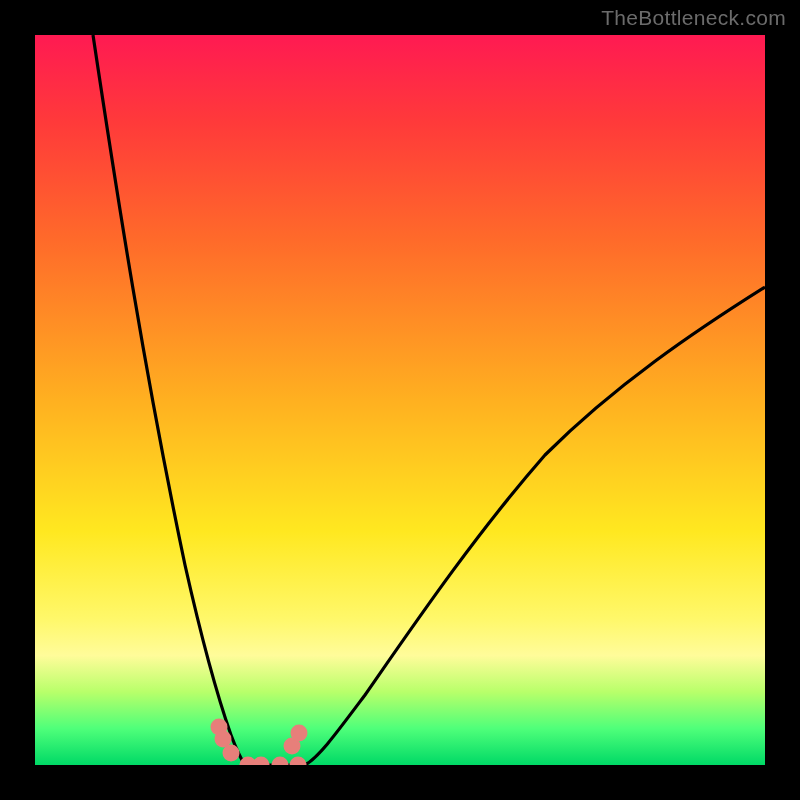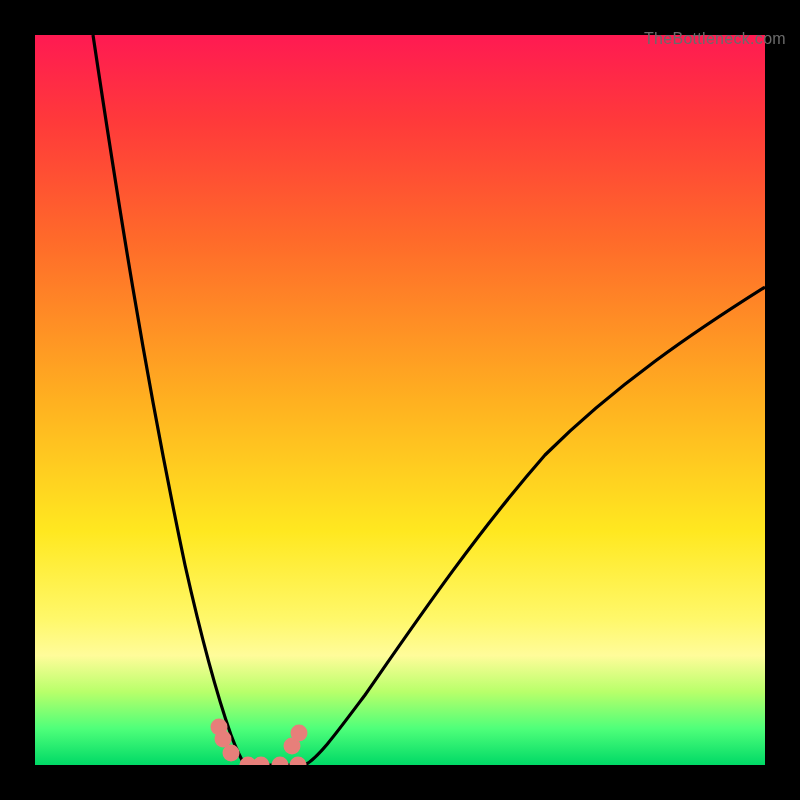--- a/index.html
+++ b/index.html
@@ -38,24 +38,23 @@
       #b8ff6a 90%,
       #4fff7a 95%,
       #00d966 100%
     );
   }
   .watermark {
     position: absolute;
     top: 6px;
     right: 14px;
     color: #6b6b6b;
-    font-size: 16px;
+    font-size: 21px;
     letter-spacing: 0.3px;
     font-weight: 500;
-    margin-top: 24px;
   }
   svg.curves {
     position: absolute;
     left: 0;
     top: 0;
     width: 730px;
     height: 730px;
   }
   .markers circle {
     fill: #e77f7a;

